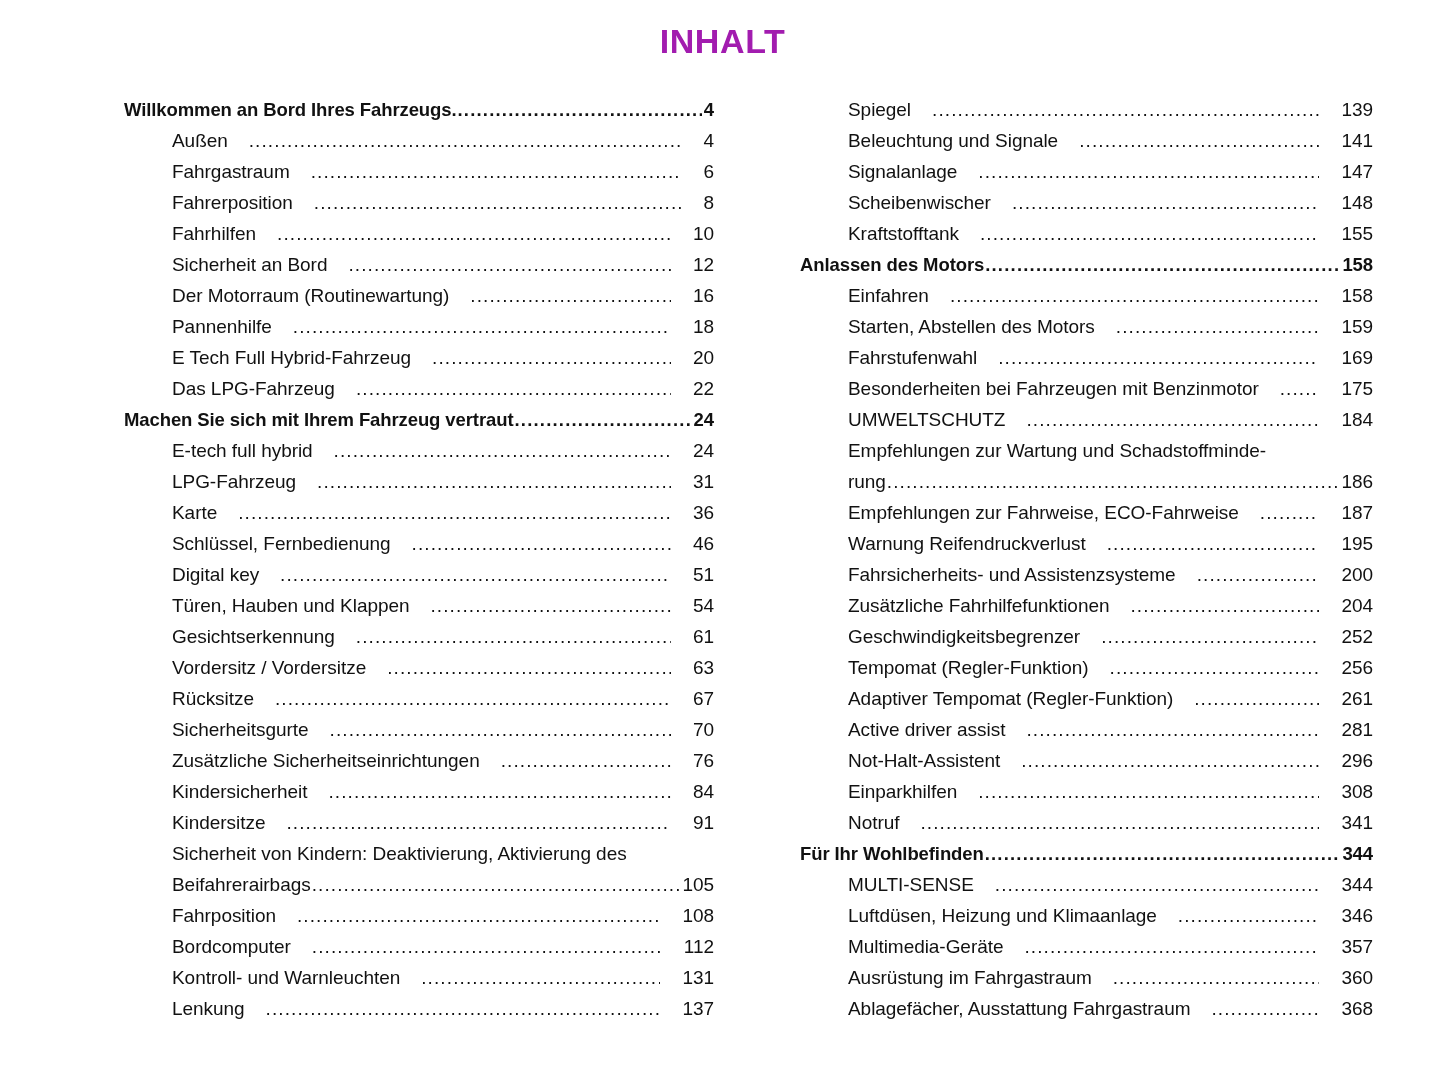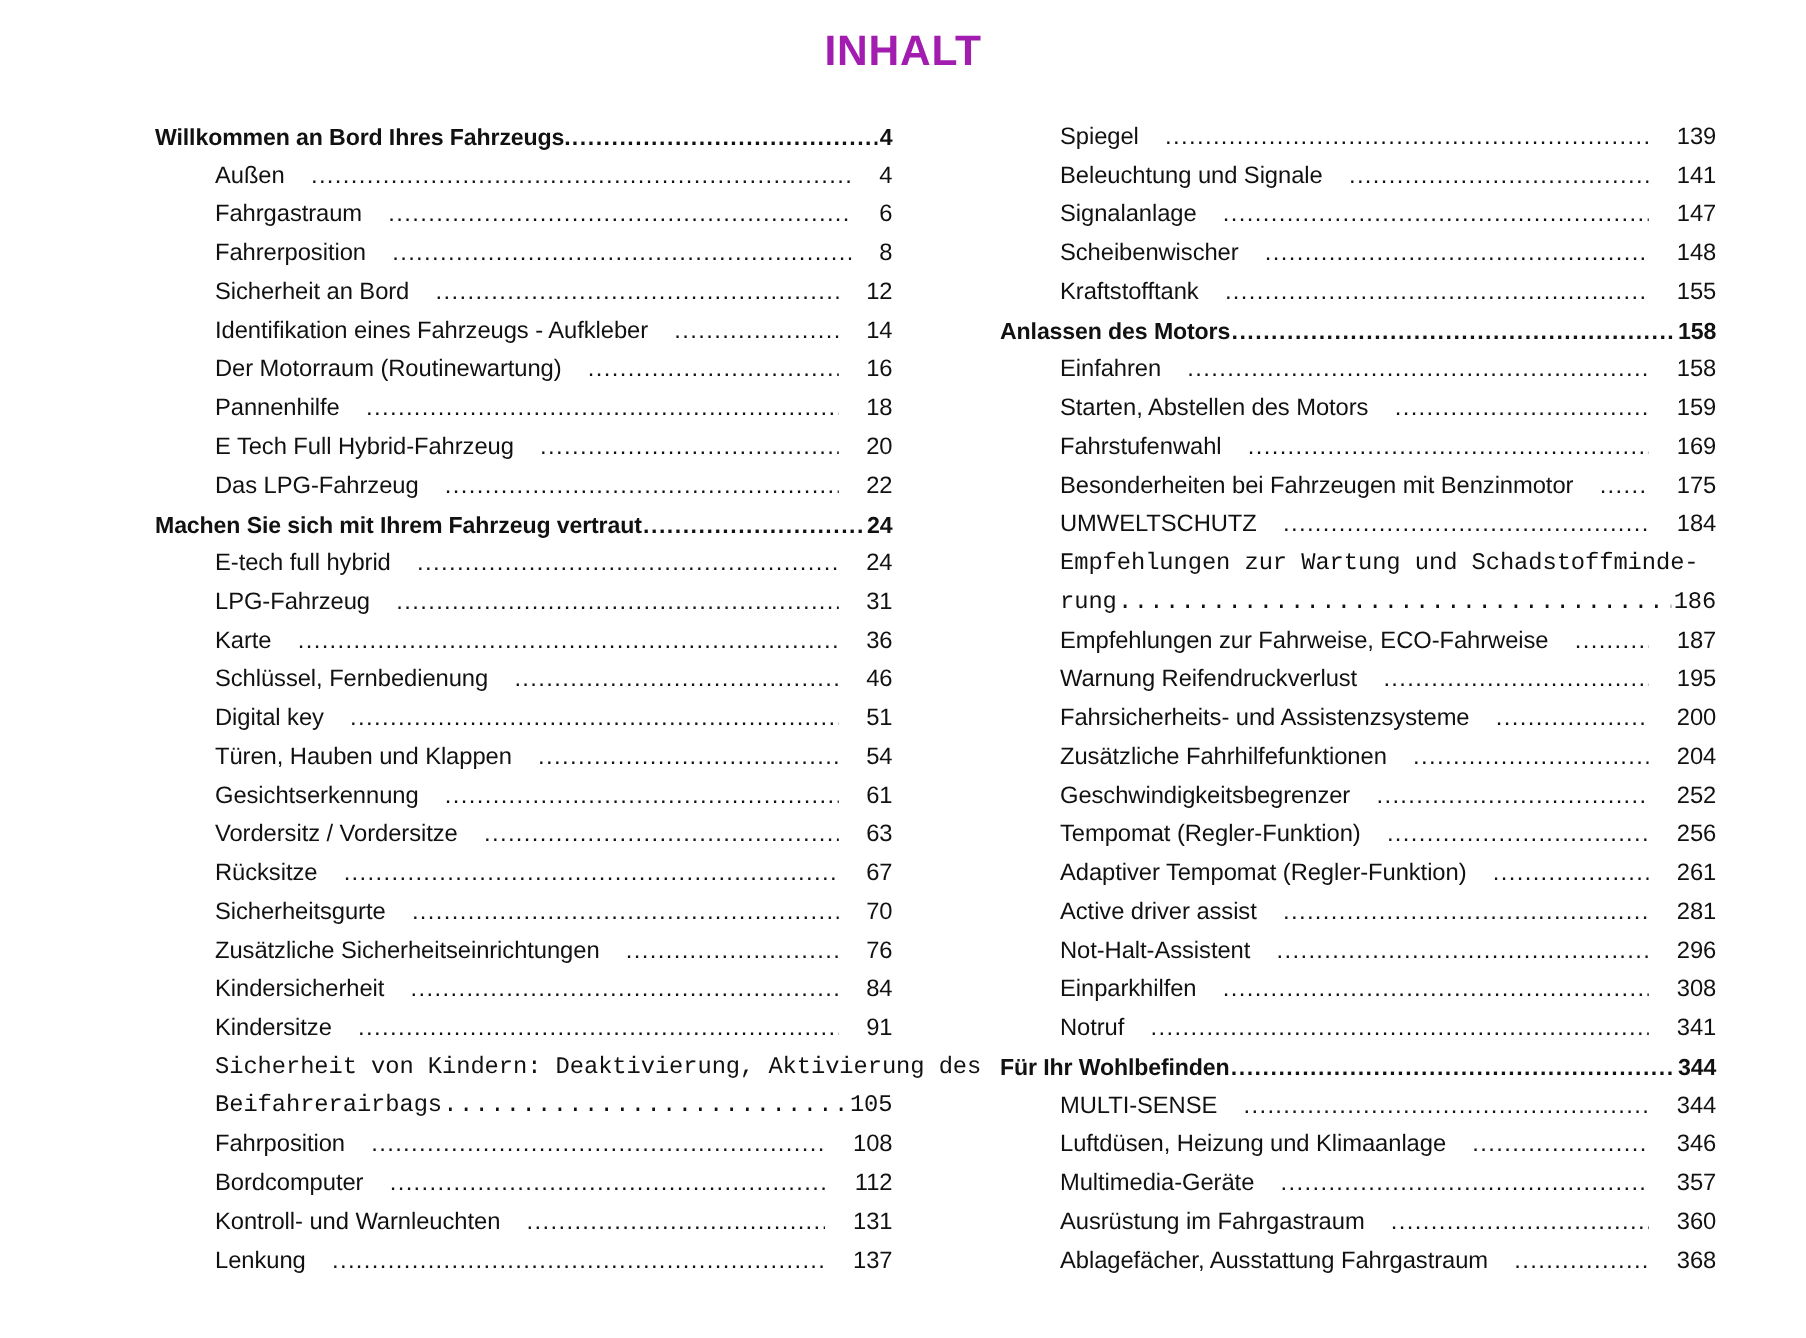--- a/index.html
+++ b/index.html
@@ -120,21 +120,20 @@
     text-align: right;
     padding-left: 1px;
   }
 
   
   .toc-entry.wrapped {
     display: block;
     height: 62px;
     line-height: 31px;
     white-space: nowrap;
-    font-family: Liberation Mono, monospace;
   }
   .toc-entry.wrapped .wrap-line-1 {
     display: block;
     height: 31px;
     line-height: 31px;
   }
   .toc-entry.wrapped .wrap-line-2 {
     display: flex;
     align-items: baseline;
     height: 31px;
@@ -165,28 +164,28 @@
           <span class="entry-title">Fahrgastraum</span>
           <span class="dots"></span>
           <span class="entry-page">6</span>
         </div>
         <div class="toc-entry level-2">
           <span class="entry-title">Fahrerposition</span>
           <span class="dots"></span>
           <span class="entry-page">8</span>
         </div>
         <div class="toc-entry level-2">
+          <span class="entry-title">Fahrhilfen</span>
+          <span class="dots"></span>
+          <span class="entry-page">10</span>
+        </div>
+        <div class="toc-entry level-2">
           <span class="entry-title">Sicherheit an Bord</span>
           <span class="dots"></span>
           <span class="entry-page">12</span>
-        </div>
-        <div class="toc-entry level-2">
-          <span class="entry-title">Identifikation eines Fahrzeugs - Aufkleber</span>
-          <span class="dots"></span>
-          <span class="entry-page">14</span>
         </div>
         <div class="toc-entry level-2">
           <span class="entry-title">Der Motorraum (Routinewartung)</span>
           <span class="dots"></span>
           <span class="entry-page">16</span>
         </div>
         <div class="toc-entry level-2">
           <span class="entry-title">Pannenhilfe</span>
           <span class="dots"></span>
           <span class="entry-page">18</span>

